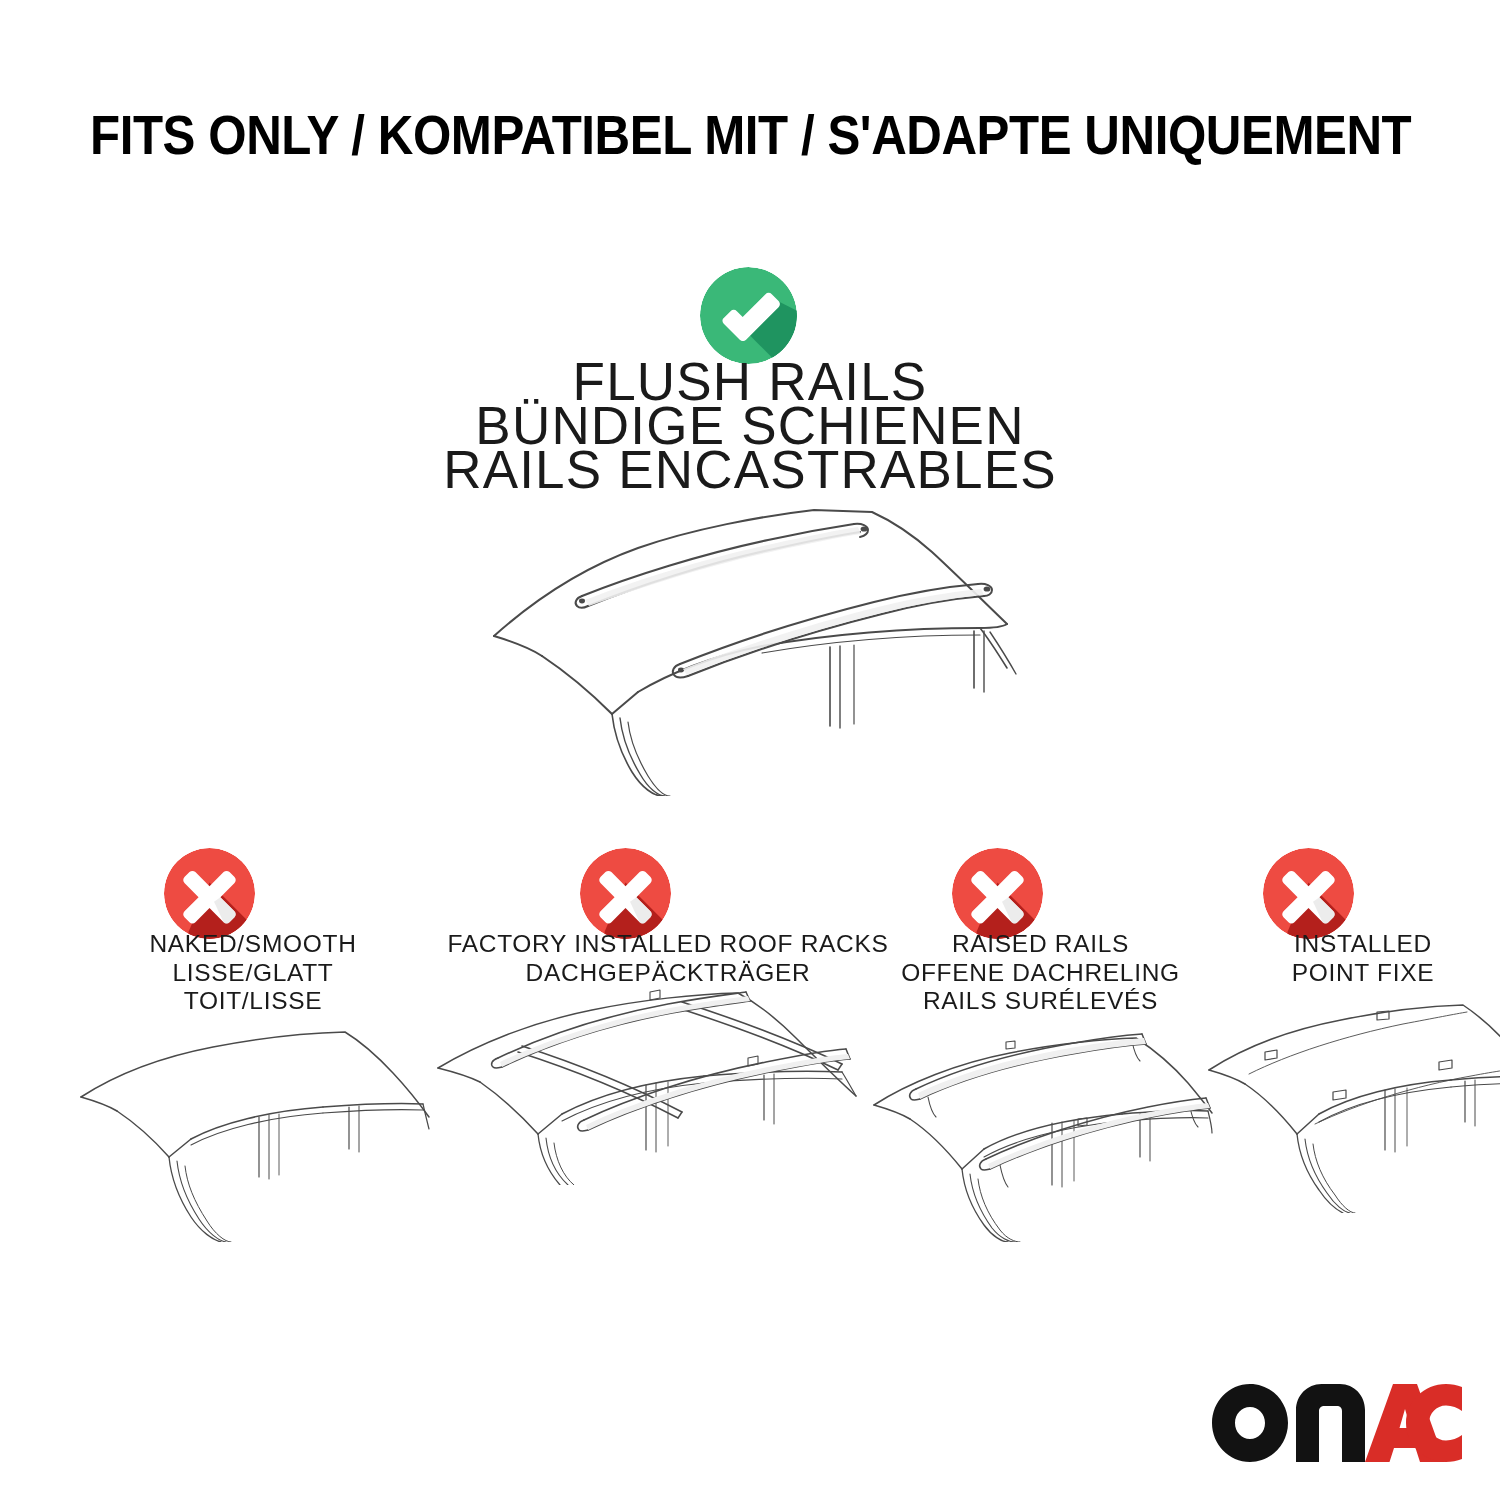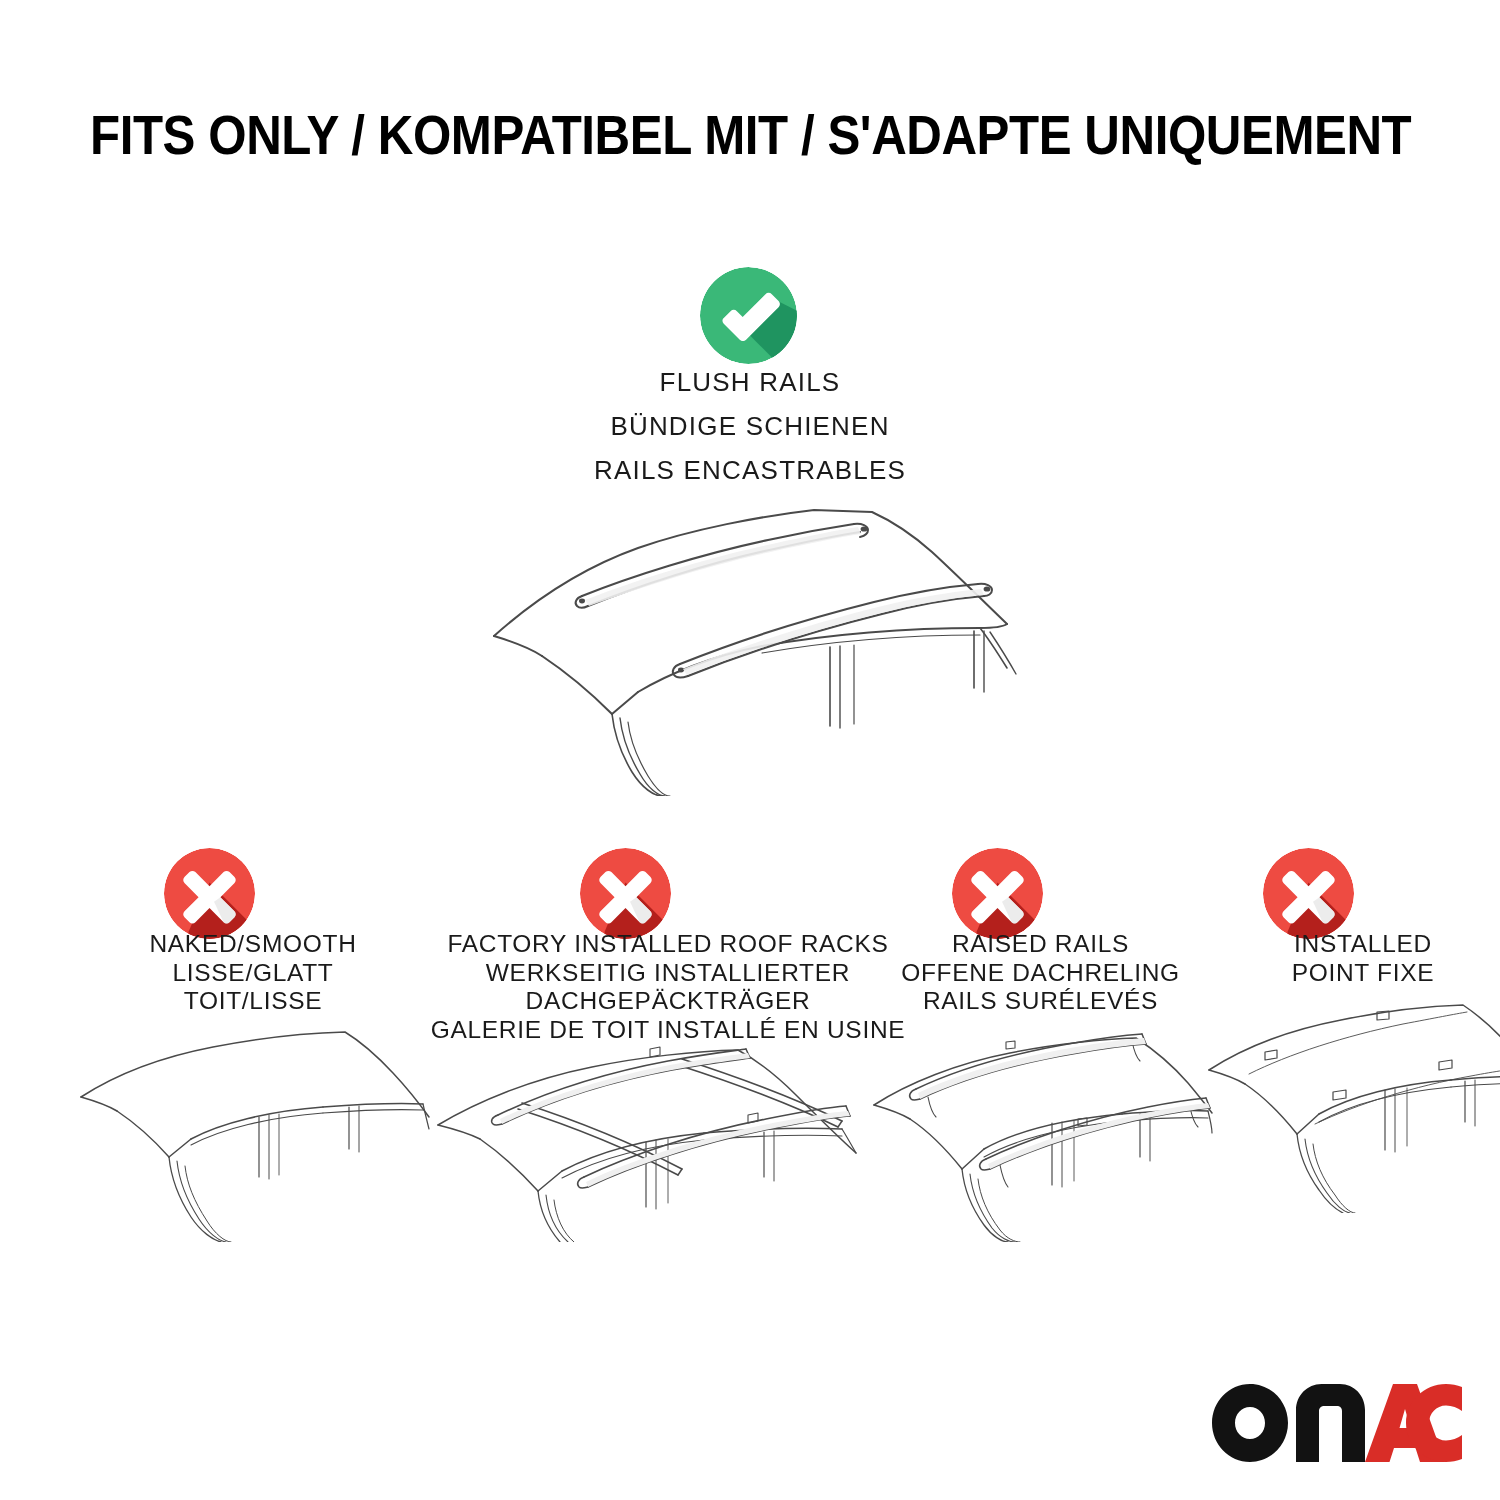--- a/index.html
+++ b/index.html
@@ -60,21 +60,21 @@
 
   
   .fits-caption {
     position: absolute;
     top: 360px;
     left: 0;
     width: 1500px;
     text-align: center;
     font-family: "Liberation Sans", sans-serif;
     font-weight: 400;
-    font-size: 26px;
+    font-size: 53px;
     letter-spacing: 1.2px;
     line-height: 44px;
     color: #1a1a1a;
   }
   .fits-caption div { white-space: nowrap; }
 
   
   .hero-roof {
     position: absolute;
     left: 462px;
@@ -301,23 +301,21 @@
           <path d="M276 80 L276 122" stroke-width="1.2"></path>
           <path d="M286 79 L286 125" stroke-width="1"></path>
         </g>
       </svg>
     </div>
   </div>
 
   <div class="opt o2">
     <div class="opt-label">
       <div>FACTORY INSTALLED ROOF RACKS</div>
-      <div>WERKSEITIG INSTALLIERTER</div>
       <div>DACHGEPÄCKTRÄGER</div>
-      <div>GALERIE DE TOIT INSTALLÉ EN USINE</div>
     </div>
     <div class="opt-art">
       <svg viewBox="0 0 480 215" aria-hidden="true">
         <g fill="none" stroke="#4A4A4A" stroke-width="1.5" stroke-linecap="round" stroke-linejoin="round">
 
           <path d="M10 98 C50 74 104 52 164 40 C212 30 268 24 310 23 C332 35 352 52 368 68 C388 88 408 108 428 126"></path>
           <path d="M10 98 C26 102 40 106 52 112"></path>
           <path d="M52 112 C72 126 92 144 110 164"></path>
           <path d="M110 164 L134 144"></path>
           <path d="M134 144 C168 126 216 112 276 106"></path>

